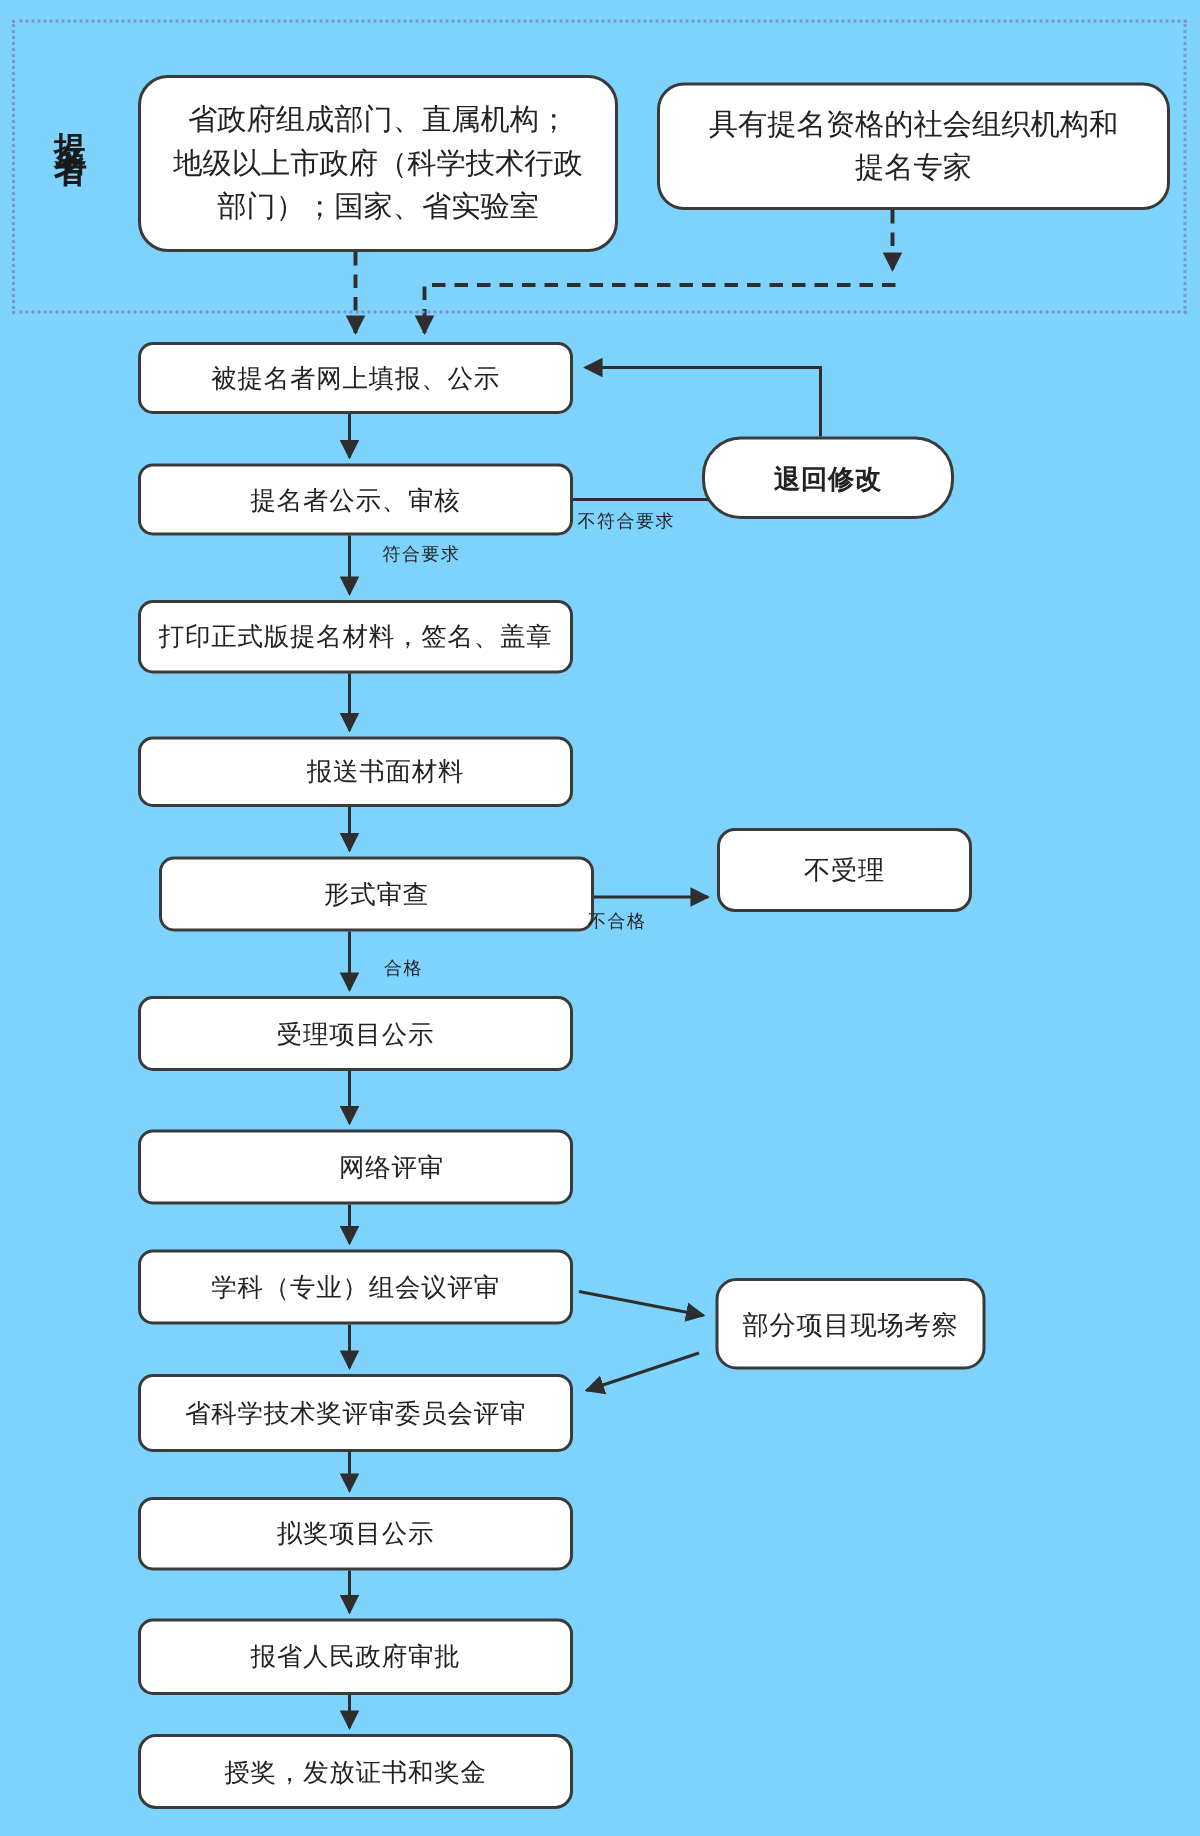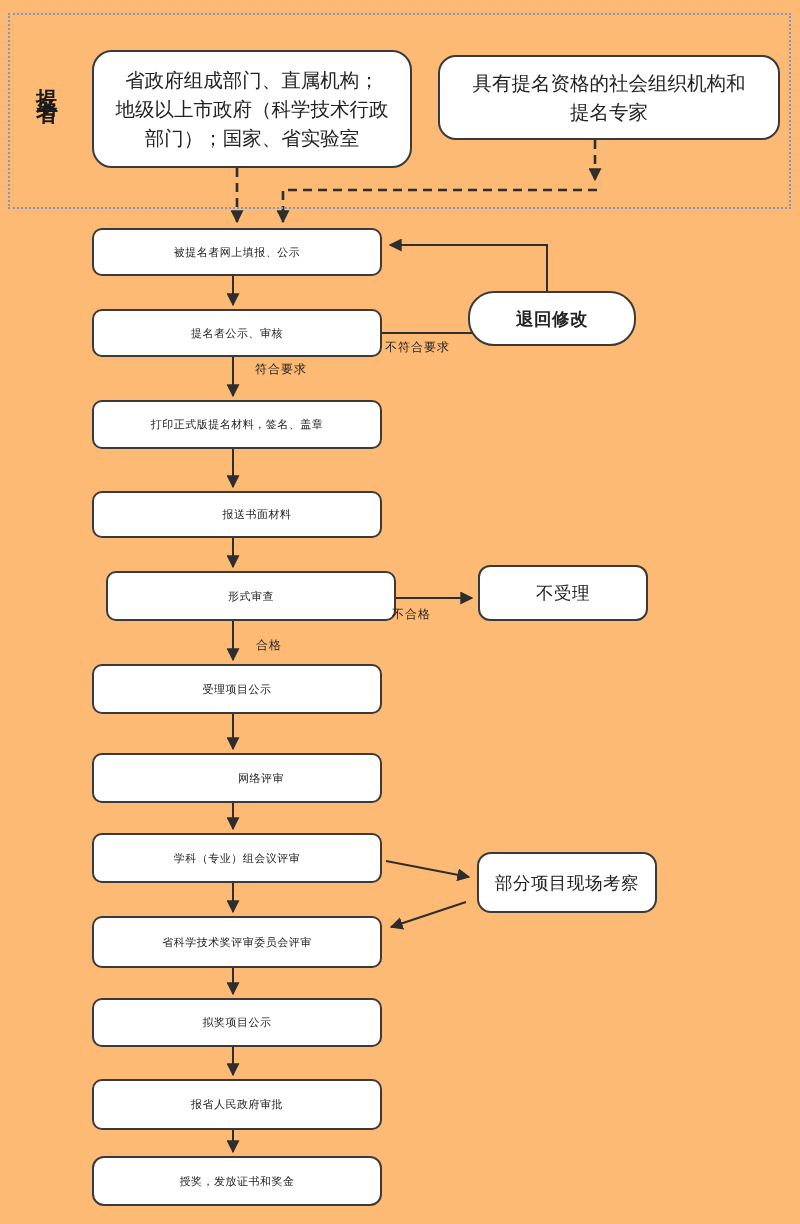--- a/index.html
+++ b/index.html
@@ -1,17 +1,17 @@
 <!DOCTYPE html>
 <html><head>
 <meta charset="utf-8">
 <style>
   html,body{margin:0;padding:0;background:#ffffff;}
   .canvas{
-    position:relative;width:800px;height:1224px;background:#fdba74;
+    position:relative;width:800px;height:1224px;background:#7dd3fc;
     font-family:"Liberation Serif","DejaVu Serif",serif;color:#1f1f1f;overflow:hidden;
   }
   .edges{position:absolute;left:0;top:0;width:800px;height:1224px;pointer-events:none;}
   .frame{
     position:absolute;left:8px;top:13px;width:779px;height:192px;
     border:2px dotted #7b98c8;background:transparent;
   }
   .vlabel{
     position:absolute;left:34px;top:70px;
     writing-mode:vertical-rl;text-orientation:upright;
@@ -21,29 +21,29 @@
     position:absolute;box-sizing:border-box;border:2.5px solid #3a3a3a;background:#fff;
     display:flex;flex-direction:column;justify-content:center;align-items:center;
     text-align:center;font-size:19.5px;line-height:29px;color:#222;
   }
   .src-gov{left:92px;top:50px;width:320px;height:118px;border-radius:20px;}
   .src-social{left:438px;top:55px;width:342px;height:85px;border-radius:18px;}
   .step{
     position:absolute;left:92px;width:290px;box-sizing:border-box;
     border:2.5px solid #3a3a3a;border-radius:10px;background:#fff;
     display:flex;align-items:center;justify-content:center;text-align:center;
-    font-size:11px;color:#222;letter-spacing:0.5px;
+    font-size:17px;color:#222;letter-spacing:0.5px;
   }
   .sidebox{
     position:absolute;box-sizing:border-box;border:2.5px solid #3a3a3a;background:#fff;
     display:flex;align-items:center;justify-content:center;text-align:center;
     font-size:17.5px;color:#222;letter-spacing:0.5px;
   }
   .side-return{left:468px;top:291px;width:168px;height:55px;border-radius:26px;font-weight:bold;}
-  .side-reject{left:478px;top:565px;width:170px;height:56px;border-radius:12px;}
+  .side-reject{left:478px;top:552px;width:170px;height:56px;border-radius:12px;}
   .side-inspect{left:477px;top:852px;width:180px;height:61px;border-radius:14px;}
   .elabel{position:absolute;font-size:12px;color:#1f1f1f;white-space:nowrap;letter-spacing:1px;}
   .lbl-notmeet{left:385px;top:339px;}
   .lbl-meet{left:255px;top:361px;}
   .lbl-unqualified{left:392px;top:606px;}
   .lbl-qualified{left:256px;top:637px;}
 </style>
 </head>
 <body>
 

